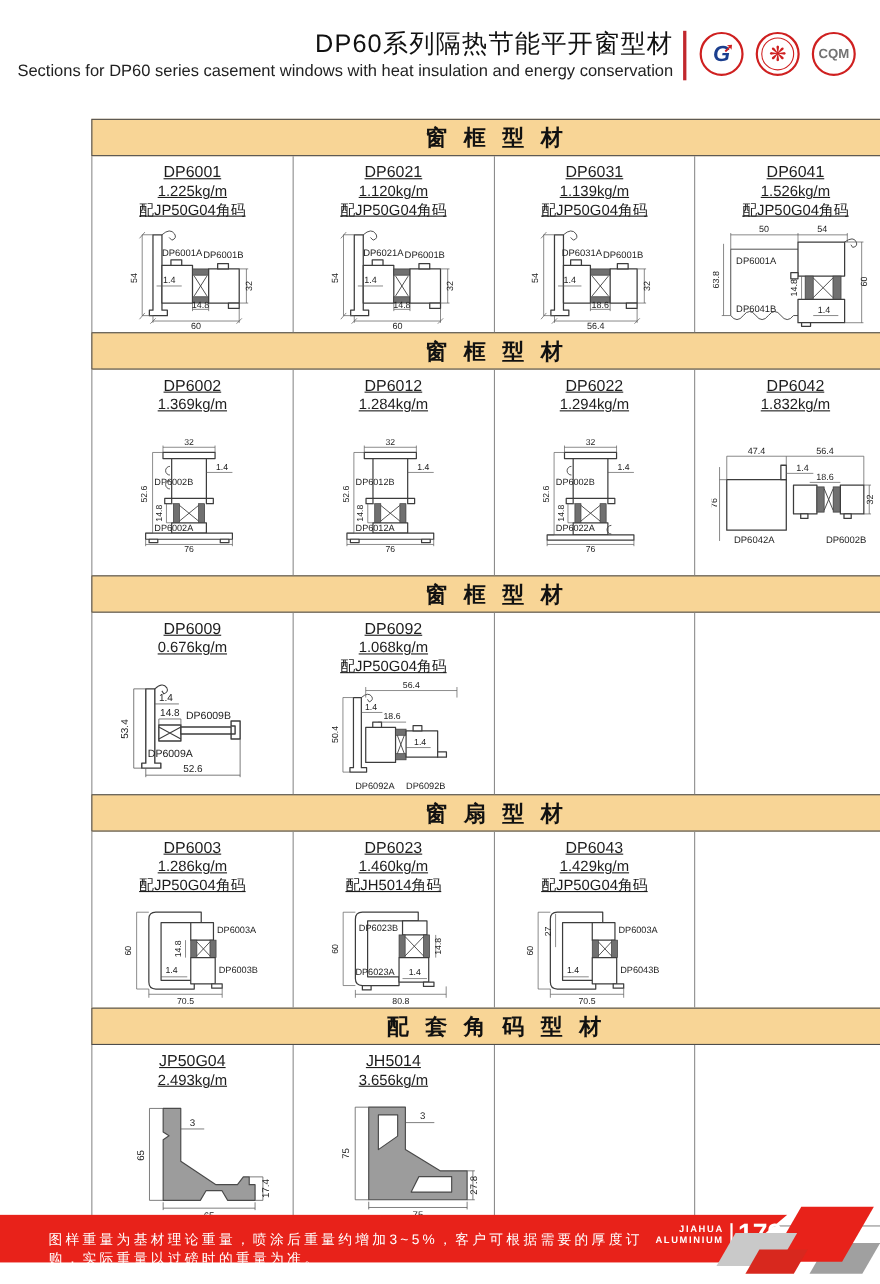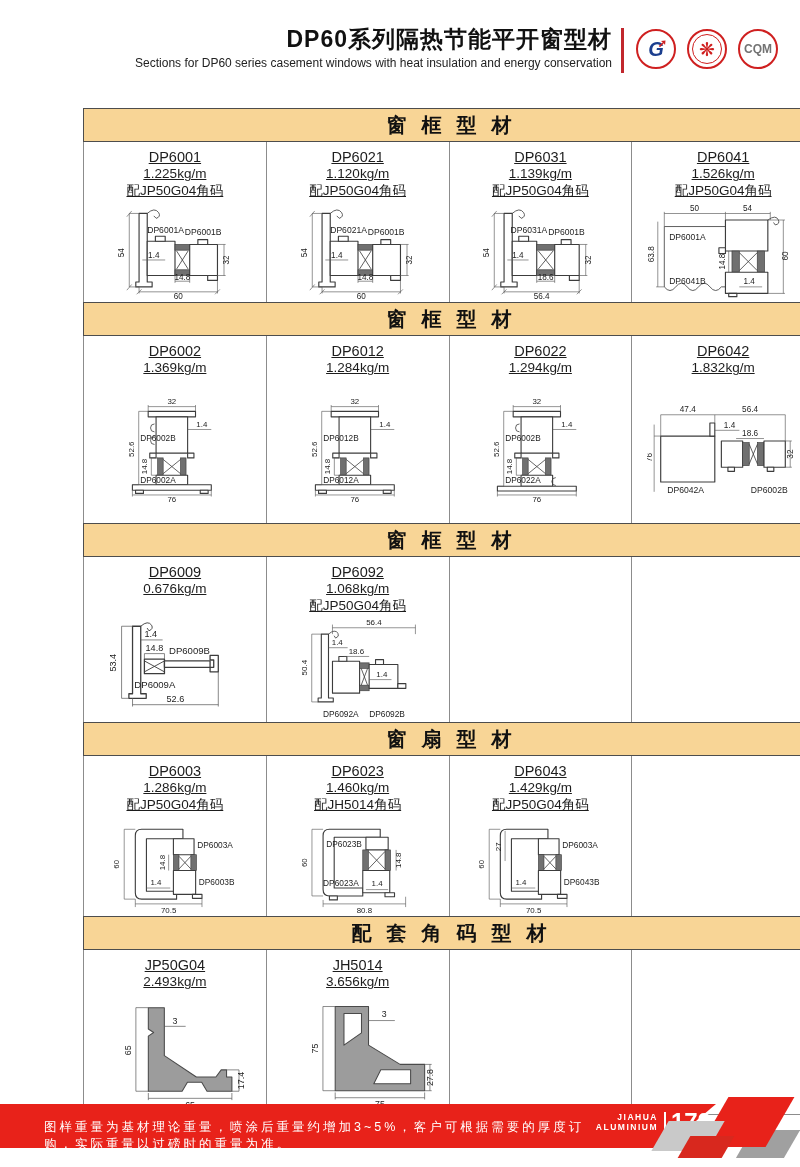--- a/index.html
+++ b/index.html
@@ -1,22 +1,22 @@
 <!DOCTYPE html>
 <html><head>
 <meta charset="utf-8">
 <style>
   html,body{margin:0;padding:0;background:#fff;}
   .page{position:relative;width:800px;height:1167px;background:#fff;overflow:hidden;
         font-family:"Liberation Sans",sans-serif;color:#1d1d1d;}
   
   .hdr-title{position:absolute;top:24px;left:0;width:612px;text-align:right;
-             font-size:23px;font-weight:700;letter-spacing:1px;color:#111;}
+             font-size:23px;font-weight:400;letter-spacing:1px;color:#111;}
   .hdr-sub{position:absolute;top:56px;left:0;width:612px;text-align:right;
-           font-size:12px;color:#222;}
+           font-size:15px;color:#222;}
   .hdr-rule{position:absolute;left:621px;top:28px;width:3px;height:45px;background:#c1272d;}
   .logos{position:absolute;left:636px;top:29px;display:flex;gap:11px;}
   .logo{width:40px;height:40px;border-radius:50%;border:2px solid #cf2020;box-sizing:border-box;
         display:flex;align-items:center;justify-content:center;background:#fff;position:relative;}
   .logo .g{font-size:20px;font-weight:700;font-style:italic;color:#1b3e8e;}
   .logo .swoosh{position:absolute;top:6px;right:7px;color:#cf2020;font-size:11px;font-weight:700;}
   .logo .flake{color:#cf2020;font-size:19px;}
   .logo.ring2:after{content:"";position:absolute;inset:3px;border:1px solid #cf2020;border-radius:50%;}
   .logo .cqm{font-size:12px;font-weight:800;color:#737373;letter-spacing:0;}
   

